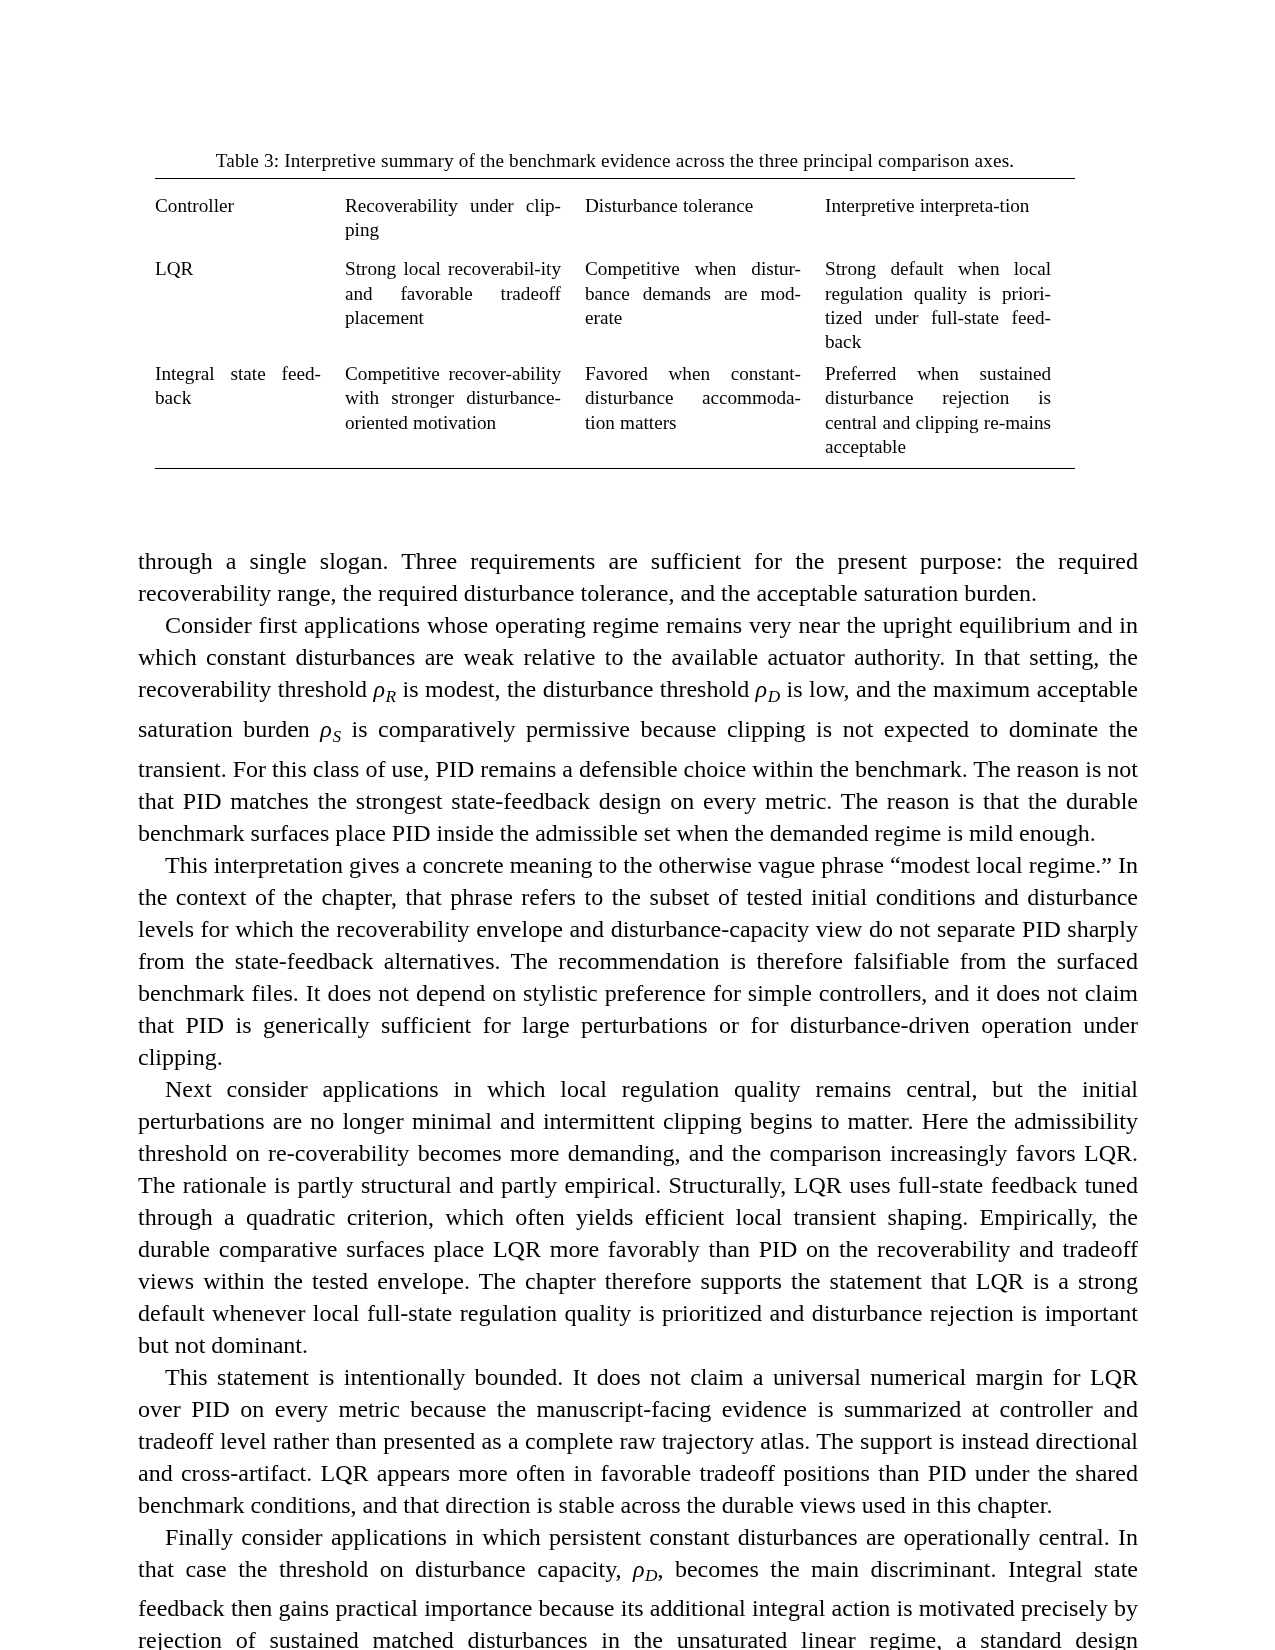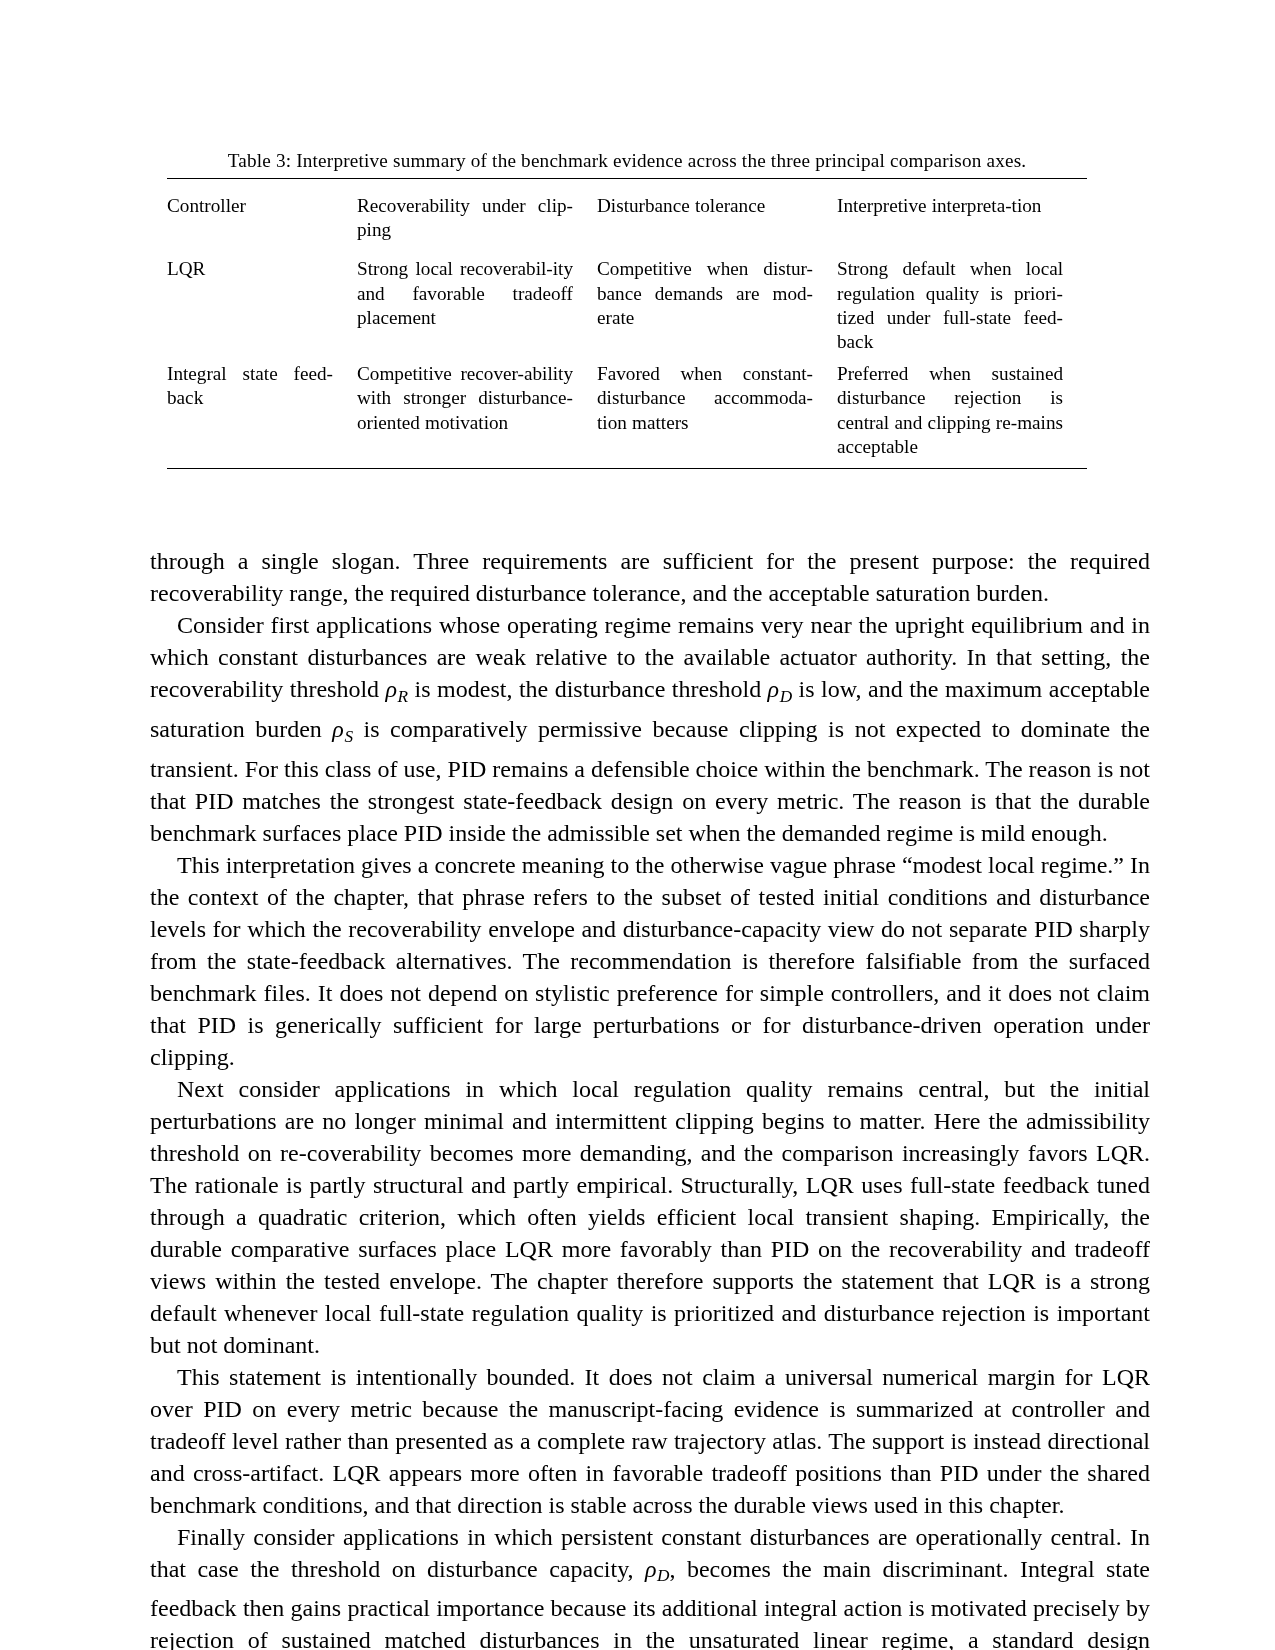--- a/index.html
+++ b/index.html
@@ -10,21 +10,21 @@
   body {
     width: 1275px;
     height: 1650px;
     font-family: "Liberation Serif", "DejaVu Serif", serif;
     color: #000000;
     position: relative;
     overflow: hidden;
   }
   .page {
     position: absolute;
-    left: 12px; top: 0;
+    left: 0; top: 0;
     width: 1008px;
     height: 1650px;
   }
   
   .table-block {
     position: absolute;
     left: 155px;
     top: 148px;
     width: 920px;
   }

